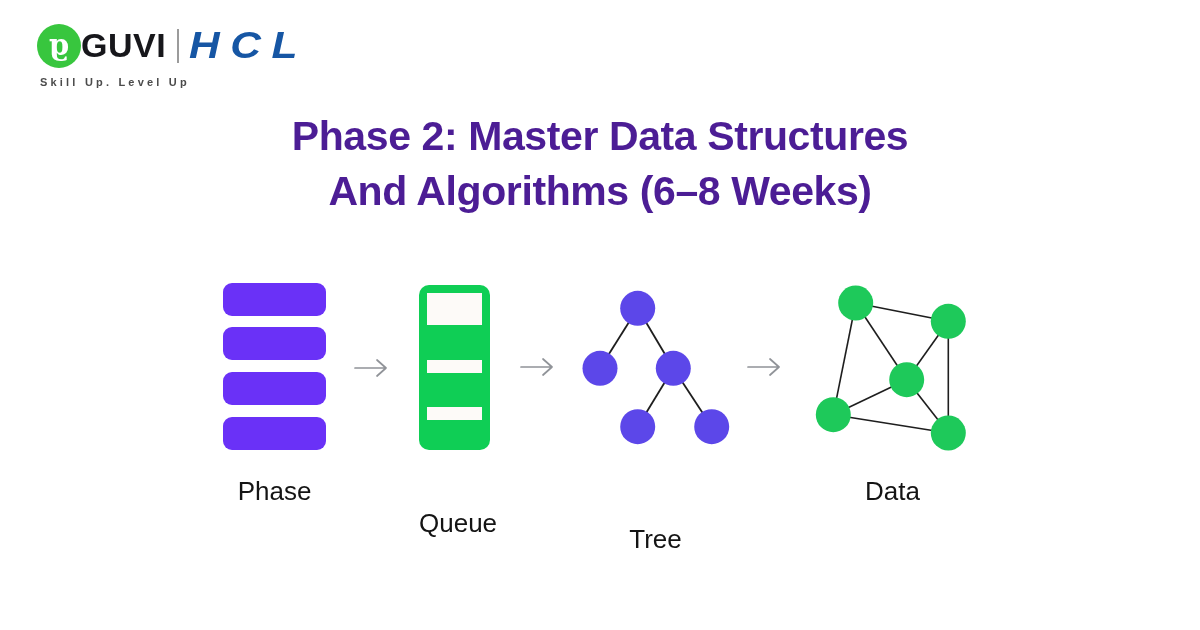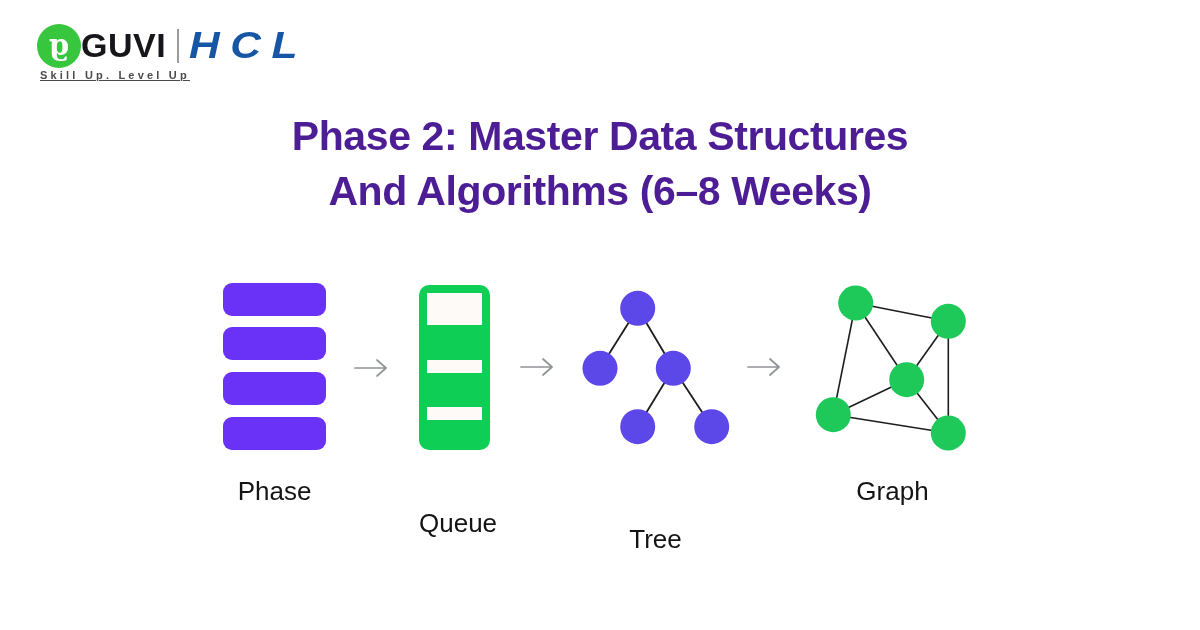--- a/index.html
+++ b/index.html
@@ -23,24 +23,23 @@
     width: 2px; height: 34px; background: #9b9b9b;
     margin: 0 10px 0 11px;
   }
   .hcl-text {
     font-size: 36px; font-weight: 700; font-style: italic;
     letter-spacing: 9px; color: #1656A4;
     transform: scaleX(1.18); transform-origin: left center;
     display: inline-block; line-height: 1;
   }
   .tagline {
-    padding-left: 3px;
+    margin-top: 7px; padding-left: 3px;
     font-size: 11px; font-weight: 600; letter-spacing: 3.2px;
     color: #4B4B4B;
-    text-decoration: underline;
   }
 
   
   .title {
     position: absolute; left: 0; top: 109px; width: 1200px;
     text-align: center; font-size: 41px; font-weight: 700;
     line-height: 55px; letter-spacing: -0.4px; color: #4c1d95;
     margin: 0;
   }
 
@@ -158,15 +157,15 @@
       <circle cx="138.3" cy="41.3" r="17.5"></circle>
       <circle cx="96.7" cy="99.7" r="17.5"></circle>
       <circle cx="23.3" cy="134.7" r="17.5"></circle>
       <circle cx="138.3" cy="153" r="17.5"></circle>
     </g>
   </svg>
 
   <div class="fig-label lbl-stack">Phase</div>
   <div class="fig-label lbl-queue">Queue</div>
   <div class="fig-label lbl-tree">Tree</div>
-  <div class="fig-label lbl-graph">Graph</div>
+  <div class="fig-label lbl-graph">Data</div>
 
 </main>
 
 </body></html>

